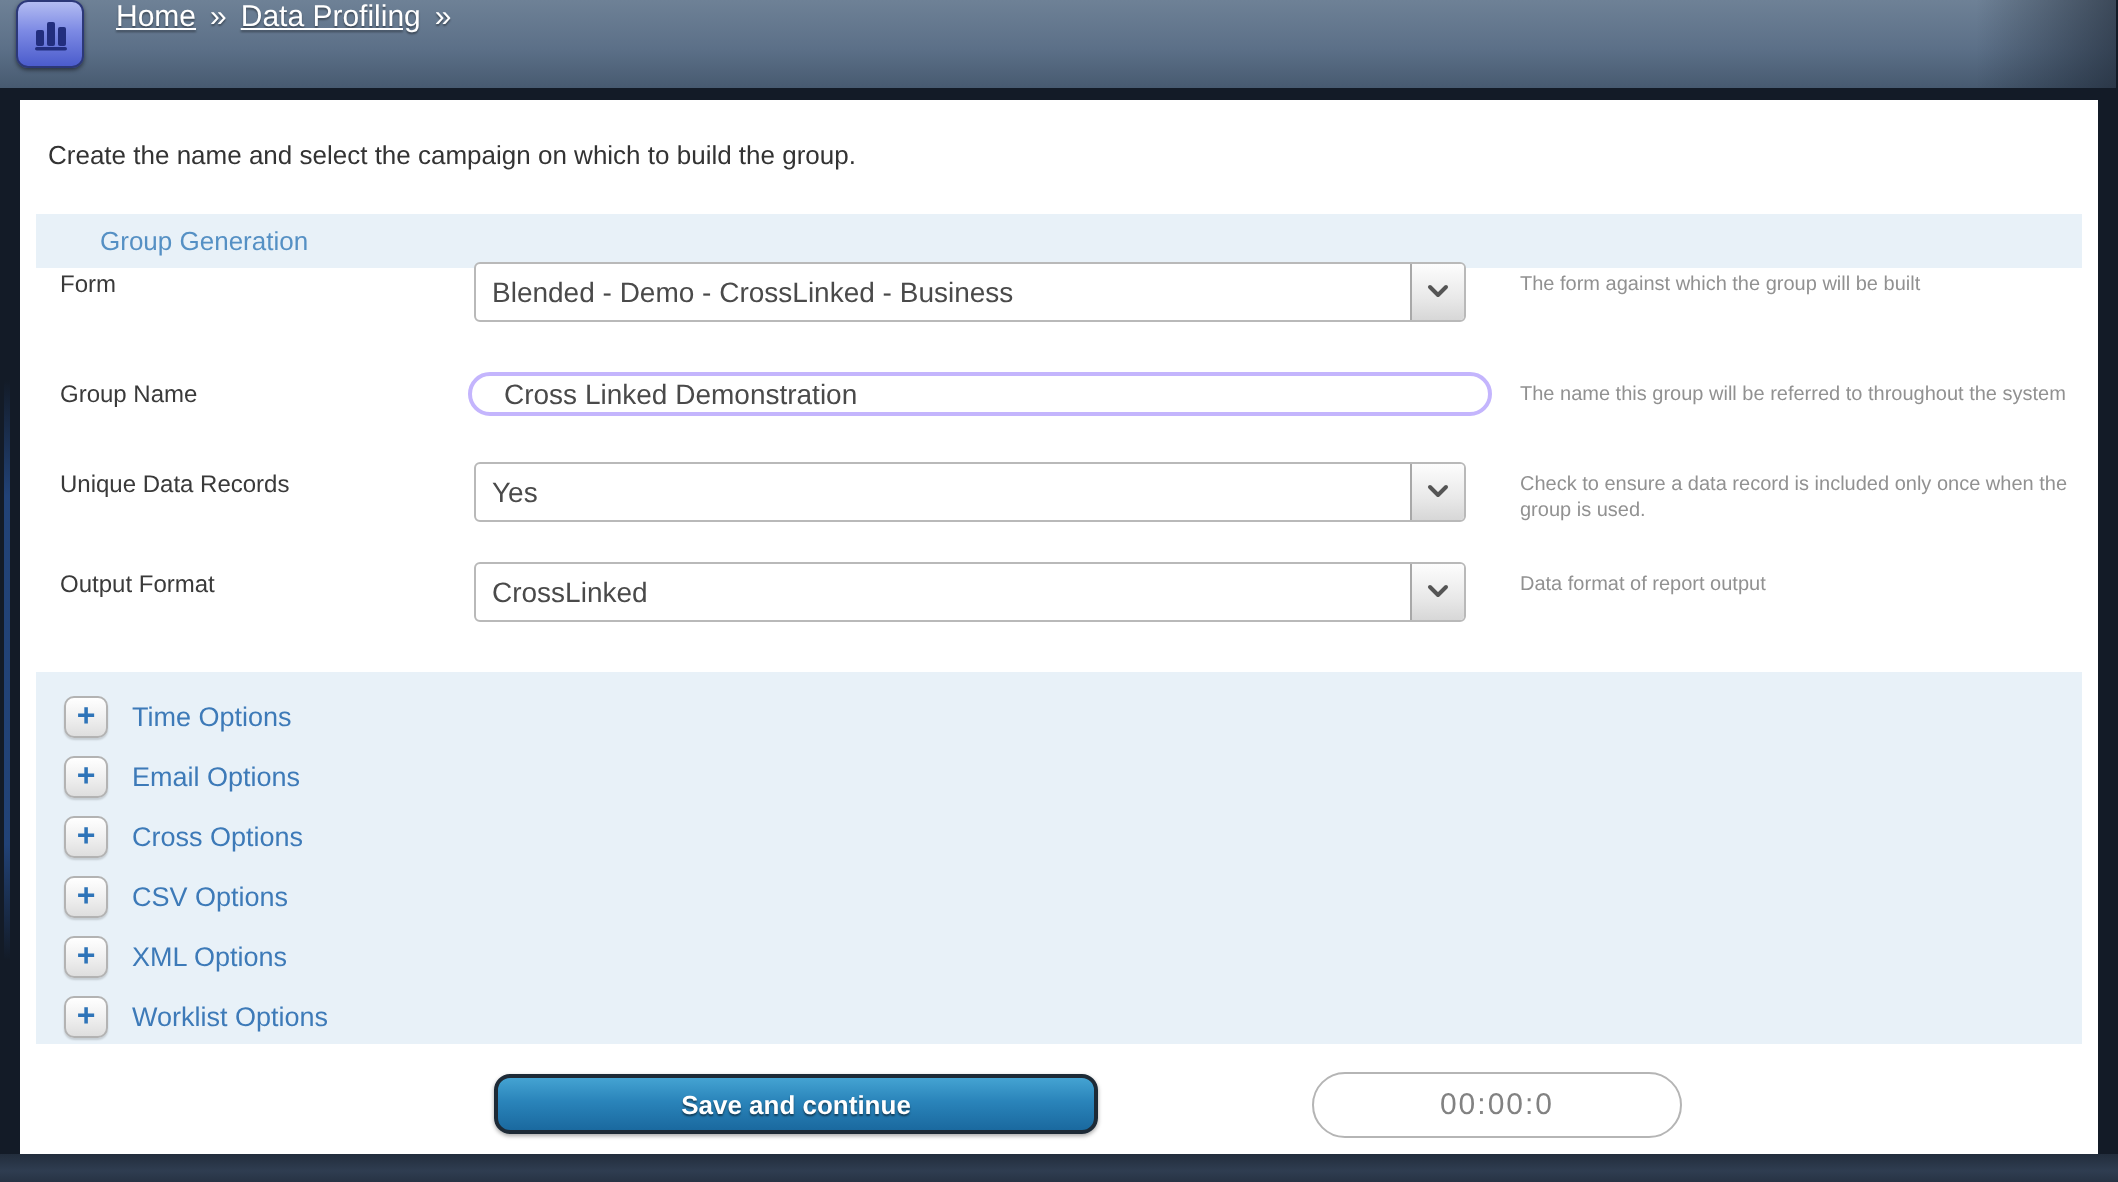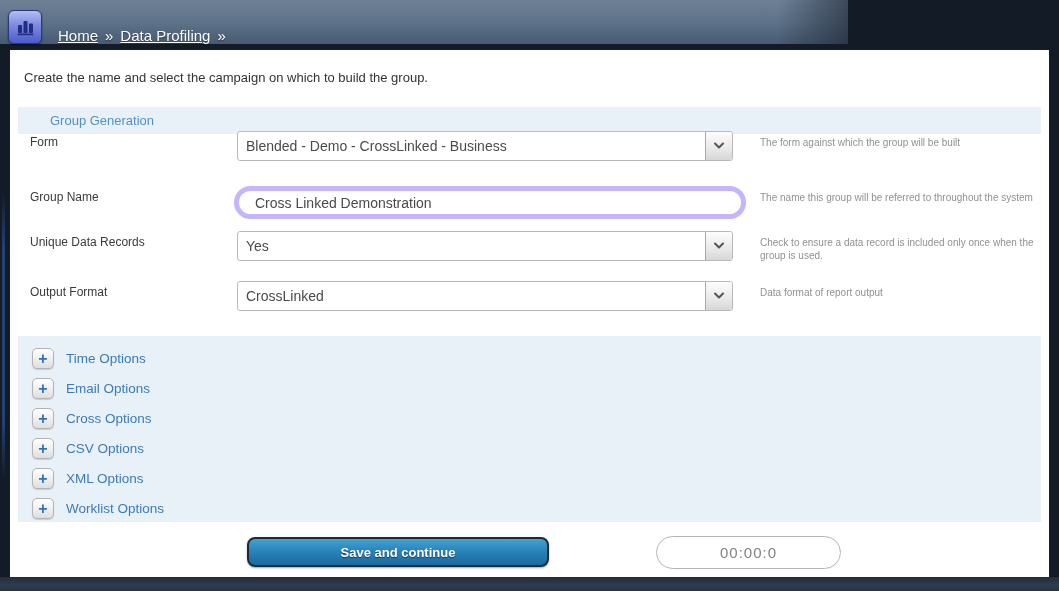--- a/index.html
+++ b/index.html
@@ -5,23 +5,23 @@
   * { margin:0; padding:0; box-sizing:border-box; }
   html,body { width:1059px; height:591px; }
   body {
     font-family:"Liberation Sans", sans-serif;
     background:#131b27;
     position:relative;
     overflow:hidden;
   }
   
   .topbar {
-    position:absolute; left:0; top:0; width:848px; height:44px;
+    position:absolute; left:0; top:0; width:1058px; height:44px;
     background:linear-gradient(to bottom,#6e8196 0%, #5c7088 55%, #475a70 100%);
-    display:flex; align-items:flex-end;
+    display:flex; align-items:flex-start;
   }
   .topbar::after {
     content:""; position:absolute; right:0; top:0; width:70px; height:100%;
     background:linear-gradient(to right, rgba(19,27,39,0), rgba(19,27,39,.55));
   }
   .logo {
     width:34px; height:34px; margin-left:8px; border-radius:6px;
     background:linear-gradient(to bottom,#b3bcf2 0%, #7d8ae4 45%, #4b5ccc 100%);
     border:1px solid #2c3878;
     box-shadow:0 1px 2px rgba(0,0,0,.5);
@@ -68,22 +68,22 @@
     flex:1; padding-left:8px; font-size:14px; color:#4a4a4a;
     white-space:nowrap; overflow:hidden;
   }
   .select-arrow {
     width:27px; height:28px; border-left:1px solid #a8a8a8;
     border-radius:0 2px 2px 0;
     background:linear-gradient(to bottom,#fdfdfd 0%, #e9e9e9 60%, #d7d7d7 100%);
     display:flex; align-items:center; justify-content:center;
   }
   .text-input {
-    position:absolute; left:224px; top:0; width:512px; height:33px;
-    border:5px solid #c4b5fd; border-radius:17px;
+    position:absolute; left:224px; top:0; width:512px; height:22px;
+    border:2px solid #c4b5fd; border-radius:17px;
     padding:0 16px; font-size:14px; color:#4a4a4a;
     font-family:"Liberation Sans", sans-serif; outline:none; background:#fff;
   }
   
   .options-panel {
     position:absolute; left:8px; right:8px; top:286px; height:186px;
     background:#e8f1f8; padding-top:7px;
   }
   .option-row { height:30px; display:flex; align-items:center; }
   .expand-btn {

